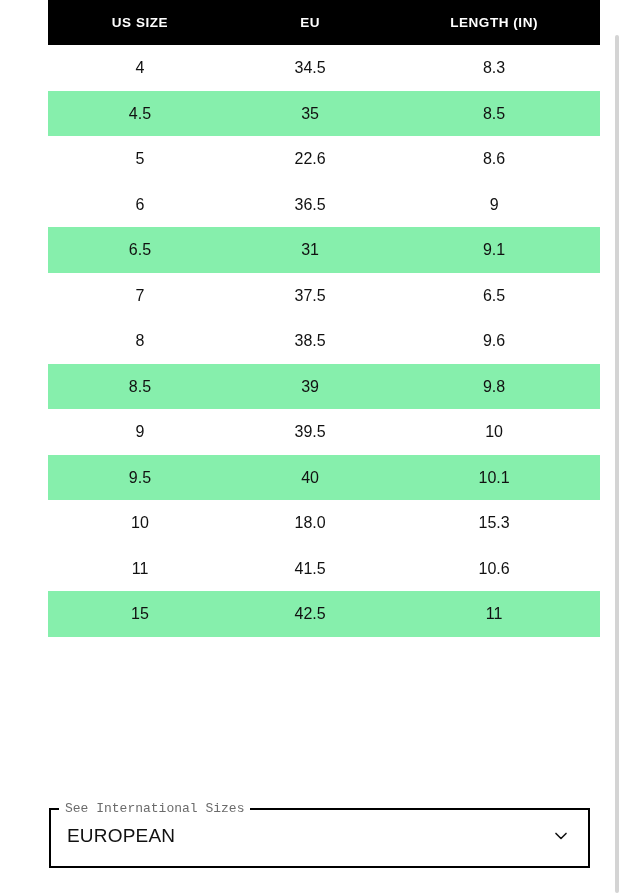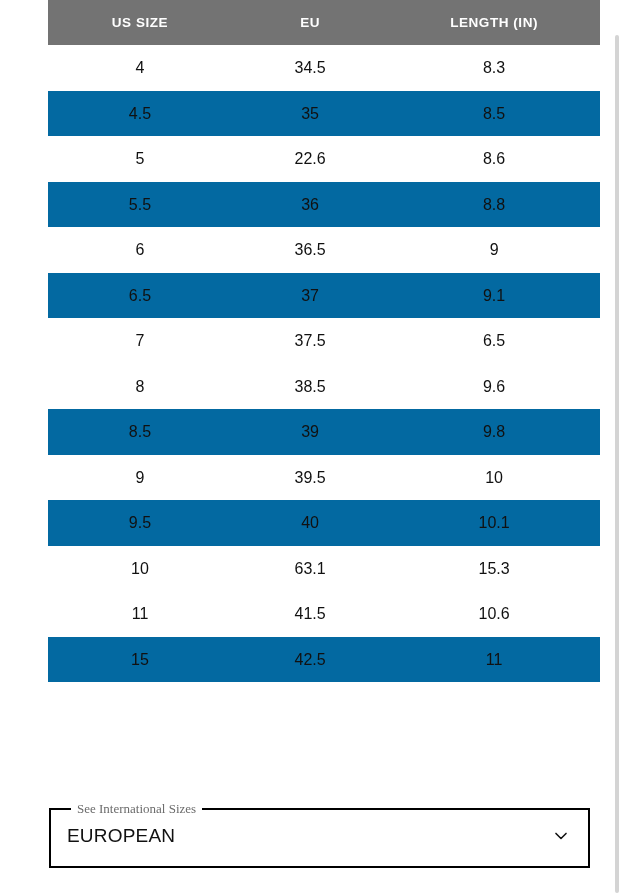--- a/index.html
+++ b/index.html
@@ -33,21 +33,21 @@
     left: 48px;
     top: 0;
     width: 552px;
   }
   table.size-table {
     width: 100%;
     border-collapse: collapse;
     table-layout: fixed;
   }
   table.size-table thead th {
-    background: #737373;
+    background: #000000;
     color: #ffffff;
     font-size: 13.5px;
     font-weight: bold;
     letter-spacing: 0.55px;
     height: 45px;
     padding: 0;
     text-align: center;
     vertical-align: middle;
     border: 0;
   }
@@ -59,21 +59,21 @@
     font-size: 16px;
     font-weight: 400;
     color: #111111;
     border: 0;
     line-height: 45.5px;
   }
   table.size-table tbody tr.row-odd td {
     background: #ffffff;
   }
   table.size-table tbody tr.row-even td {
-    background: #0369a1;
+    background: #86efac;
   }
   table.size-table col.c-us   { width: 33.33%; }
   table.size-table col.c-eu   { width: 28.3%; }
   table.size-table col.c-len  { width: 38.37%; }
 
   
   #intl-select-field {
     position: absolute;
     left: 49px;
     top: 803px;
@@ -92,26 +92,26 @@
     border: 2px solid #000000;
     border-radius: 0px;
     pointer-events: none;
     box-sizing: border-box;
   }
   .of-legend {
     display: block;
     width: auto;
     max-width: 100%;
     padding: 0 6px;
-    margin-left: 12px;
+    margin-left: 0;
     font-size: 13px;
     line-height: 11px;
     color: #6b6b6b;
     white-space: nowrap;
-    font-family: Liberation Serif, serif;
+    font-family: Liberation Mono, monospace;
   }
   .of-value {
     position: absolute;
     left: 18px;
     top: 0;
     right: 52px;
     height: 100%;
     display: flex;
     align-items: center;
     font-size: 19px;
@@ -187,33 +187,28 @@
           <tr class="row-even">
             <td>4.5</td>
             <td>35</td>
             <td>8.5</td>
           </tr>
           <tr class="row-odd">
             <td>5</td>
             <td>22.6</td>
             <td>8.6</td>
           </tr>
-          <tr class="row-even">
-            <td>5.5</td>
-            <td>36</td>
-            <td>8.8</td>
-          </tr>
           <tr class="row-odd">
             <td>6</td>
             <td>36.5</td>
             <td>9</td>
           </tr>
           <tr class="row-even">
             <td>6.5</td>
-            <td>37</td>
+            <td>31</td>
             <td>9.1</td>
           </tr>
           <tr class="row-odd">
             <td>7</td>
             <td>37.5</td>
             <td>6.5</td>
           </tr>
           <tr class="row-odd">
             <td>8</td>
             <td>38.5</td>
@@ -229,21 +224,21 @@
             <td>39.5</td>
             <td>10</td>
           </tr>
           <tr class="row-even">
             <td>9.5</td>
             <td>40</td>
             <td>10.1</td>
           </tr>
           <tr class="row-odd">
             <td>10</td>
-            <td>63.1</td>
+            <td>18.0</td>
             <td>15.3</td>
           </tr>
           <tr class="row-odd">
             <td>11</td>
             <td>41.5</td>
             <td>10.6</td>
           </tr>
           <tr class="row-even">
             <td>15</td>
             <td>42.5</td>

